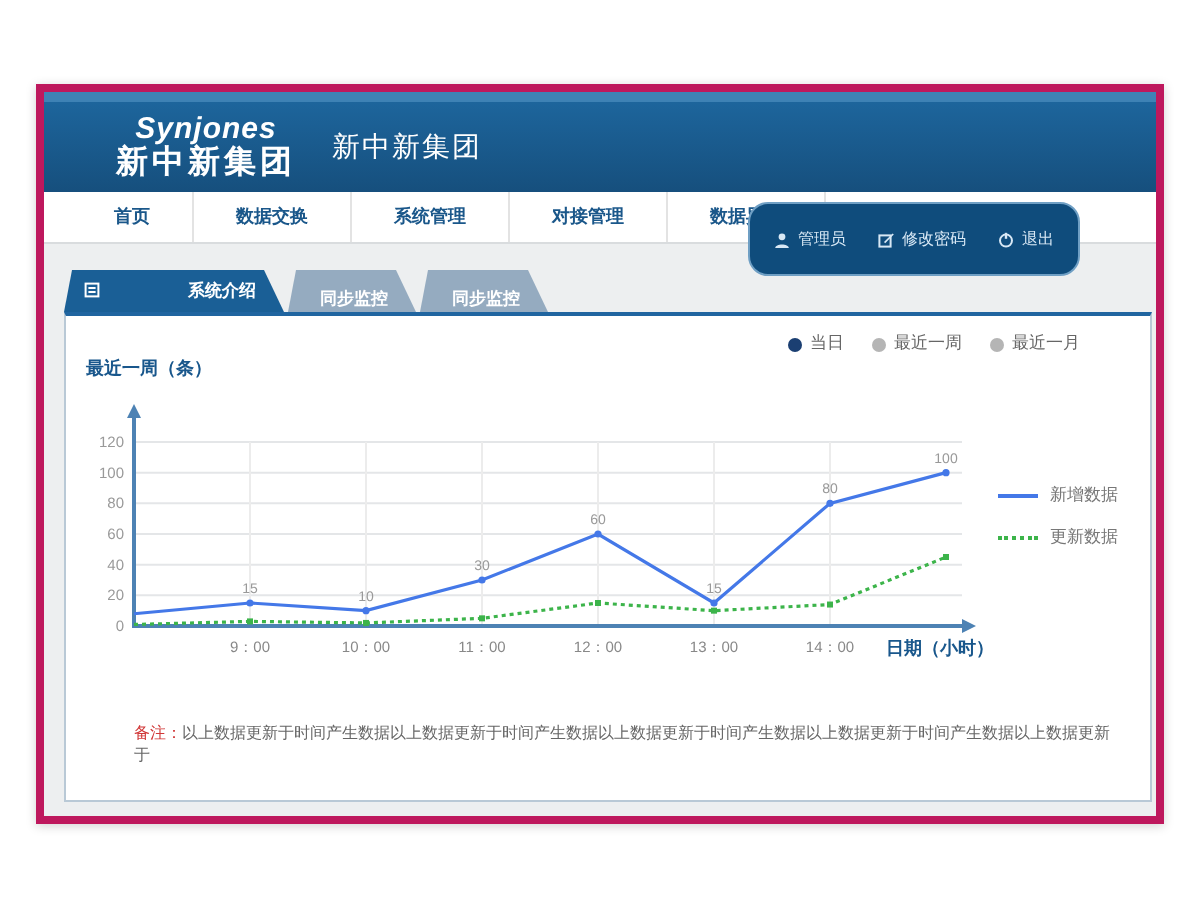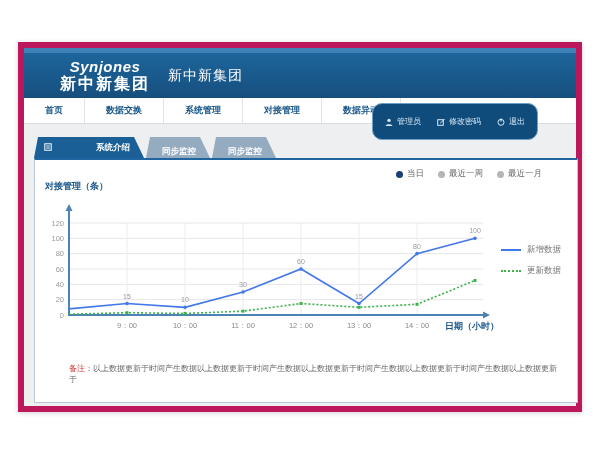--- a/index.html
+++ b/index.html
@@ -1,36 +1,36 @@
 <!DOCTYPE html>
 <html><head>
 <meta charset="utf-8">
 <style>
   * { margin:0; padding:0; box-sizing:border-box; }
   html,body { width:600px; height:450px; background:#ffffff; overflow:hidden;
     font-family:"Liberation Sans", sans-serif; }
   .page { position:absolute; left:18px; top:42px; width:564px; height:370px;
-    background:#edeff0; border:6px solid #be185d; box-shadow:0 1px 5px rgba(0,0,0,.18); }
+    background:#edeff0; border:4px solid #be185d; box-shadow:0 1px 5px rgba(0,0,0,.18); }
   
   .accent { height:5px; background:#3e82b5; }
   
   .header { height:45px; background:linear-gradient(#1d659c,#164f7d); position:relative;
     display:flex; align-items:center; color:#fff; }
   .logo { margin-left:36px; text-align:center; line-height:1; }
   .logo-main { font-size:15px; font-weight:bold; font-style:italic; letter-spacing:0.5px; }
   .logo-sub { font-size:16px; font-weight:bold; letter-spacing:2px; margin-top:2px; }
   .app-title { font-size:14px; margin-left:18px; letter-spacing:1px; }
   .user-pill { position:absolute; right:38px; top:12px; height:37px; border-radius:10px;
     background:#0f4c7c; border:1px solid #6f9fc4; display:flex; align-items:center;
     padding:0 12px; gap:16px; font-size:8px; color:#d8e8f5;margin-top:38px; }
   .pill-item { display:flex; align-items:center; gap:4px; cursor:pointer; white-space:nowrap; }
   .pill-item svg { display:block; }
   
   .nav { height:26px; background:#ffffff; display:flex; align-items:stretch;
-    border-bottom:1px solid #d9dcde; }
+    border-bottom:1px solid #d9dcde;padding-left:14px; }
   .nav-item { padding:0 21px; display:flex; align-items:center; font-size:9px;
     font-weight:bold; color:#1a578a; border-right:1px solid #e3e3e3; cursor:pointer; }
   
   .content { position:relative; }
   .tabs { display:flex; margin:13px 0 0 10px; gap:2px; }
   .tab { height:21px; padding:0 14px 0 10px; display:flex; align-items:center; gap:5px;
     font-size:8.5px; font-weight:bold; color:#ffffff;
     clip-path:polygon(0 100%, 4px 0, calc(100% - 10px) 0, 100% 100%); cursor:pointer; }
   .tab.active { background:#1a5f96;gap:44px; }
   .tab.inactive { background:#95abc0; padding-left:16px;align-items:flex-end; }
@@ -131,21 +131,21 @@
         <label class="radio">
           <span class="dot"></span>
           <span>最近一周</span>
         </label>
         <label class="radio">
           <span class="dot"></span>
           <span>最近一月</span>
         </label>
       </div>
 
-      <div class="y-title">对接管理（条）</div>
+      <div class="y-title">最近一周（条）</div>
 
       <div class="chart-wrap">
         <svg id="chart-svg" width="460" height="134">
             <line x1="22" y1="99.66666666666667" x2="436" y2="99.66666666666667" stroke="#e4e6e8" stroke-width="1"></line>
             <line x1="22" y1="84.33333333333333" x2="436" y2="84.33333333333333" stroke="#e4e6e8" stroke-width="1"></line>
             <line x1="22" y1="69" x2="436" y2="69" stroke="#e4e6e8" stroke-width="1"></line>
             <line x1="22" y1="53.666666666666664" x2="436" y2="53.666666666666664" stroke="#e4e6e8" stroke-width="1"></line>
             <line x1="22" y1="38.33333333333333" x2="436" y2="38.33333333333333" stroke="#e4e6e8" stroke-width="1"></line>
             <line x1="22" y1="23" x2="436" y2="23" stroke="#e4e6e8" stroke-width="1"></line>
             <line x1="80" y1="23" x2="80" y2="115" stroke="#ececec" stroke-width="1"></line>

